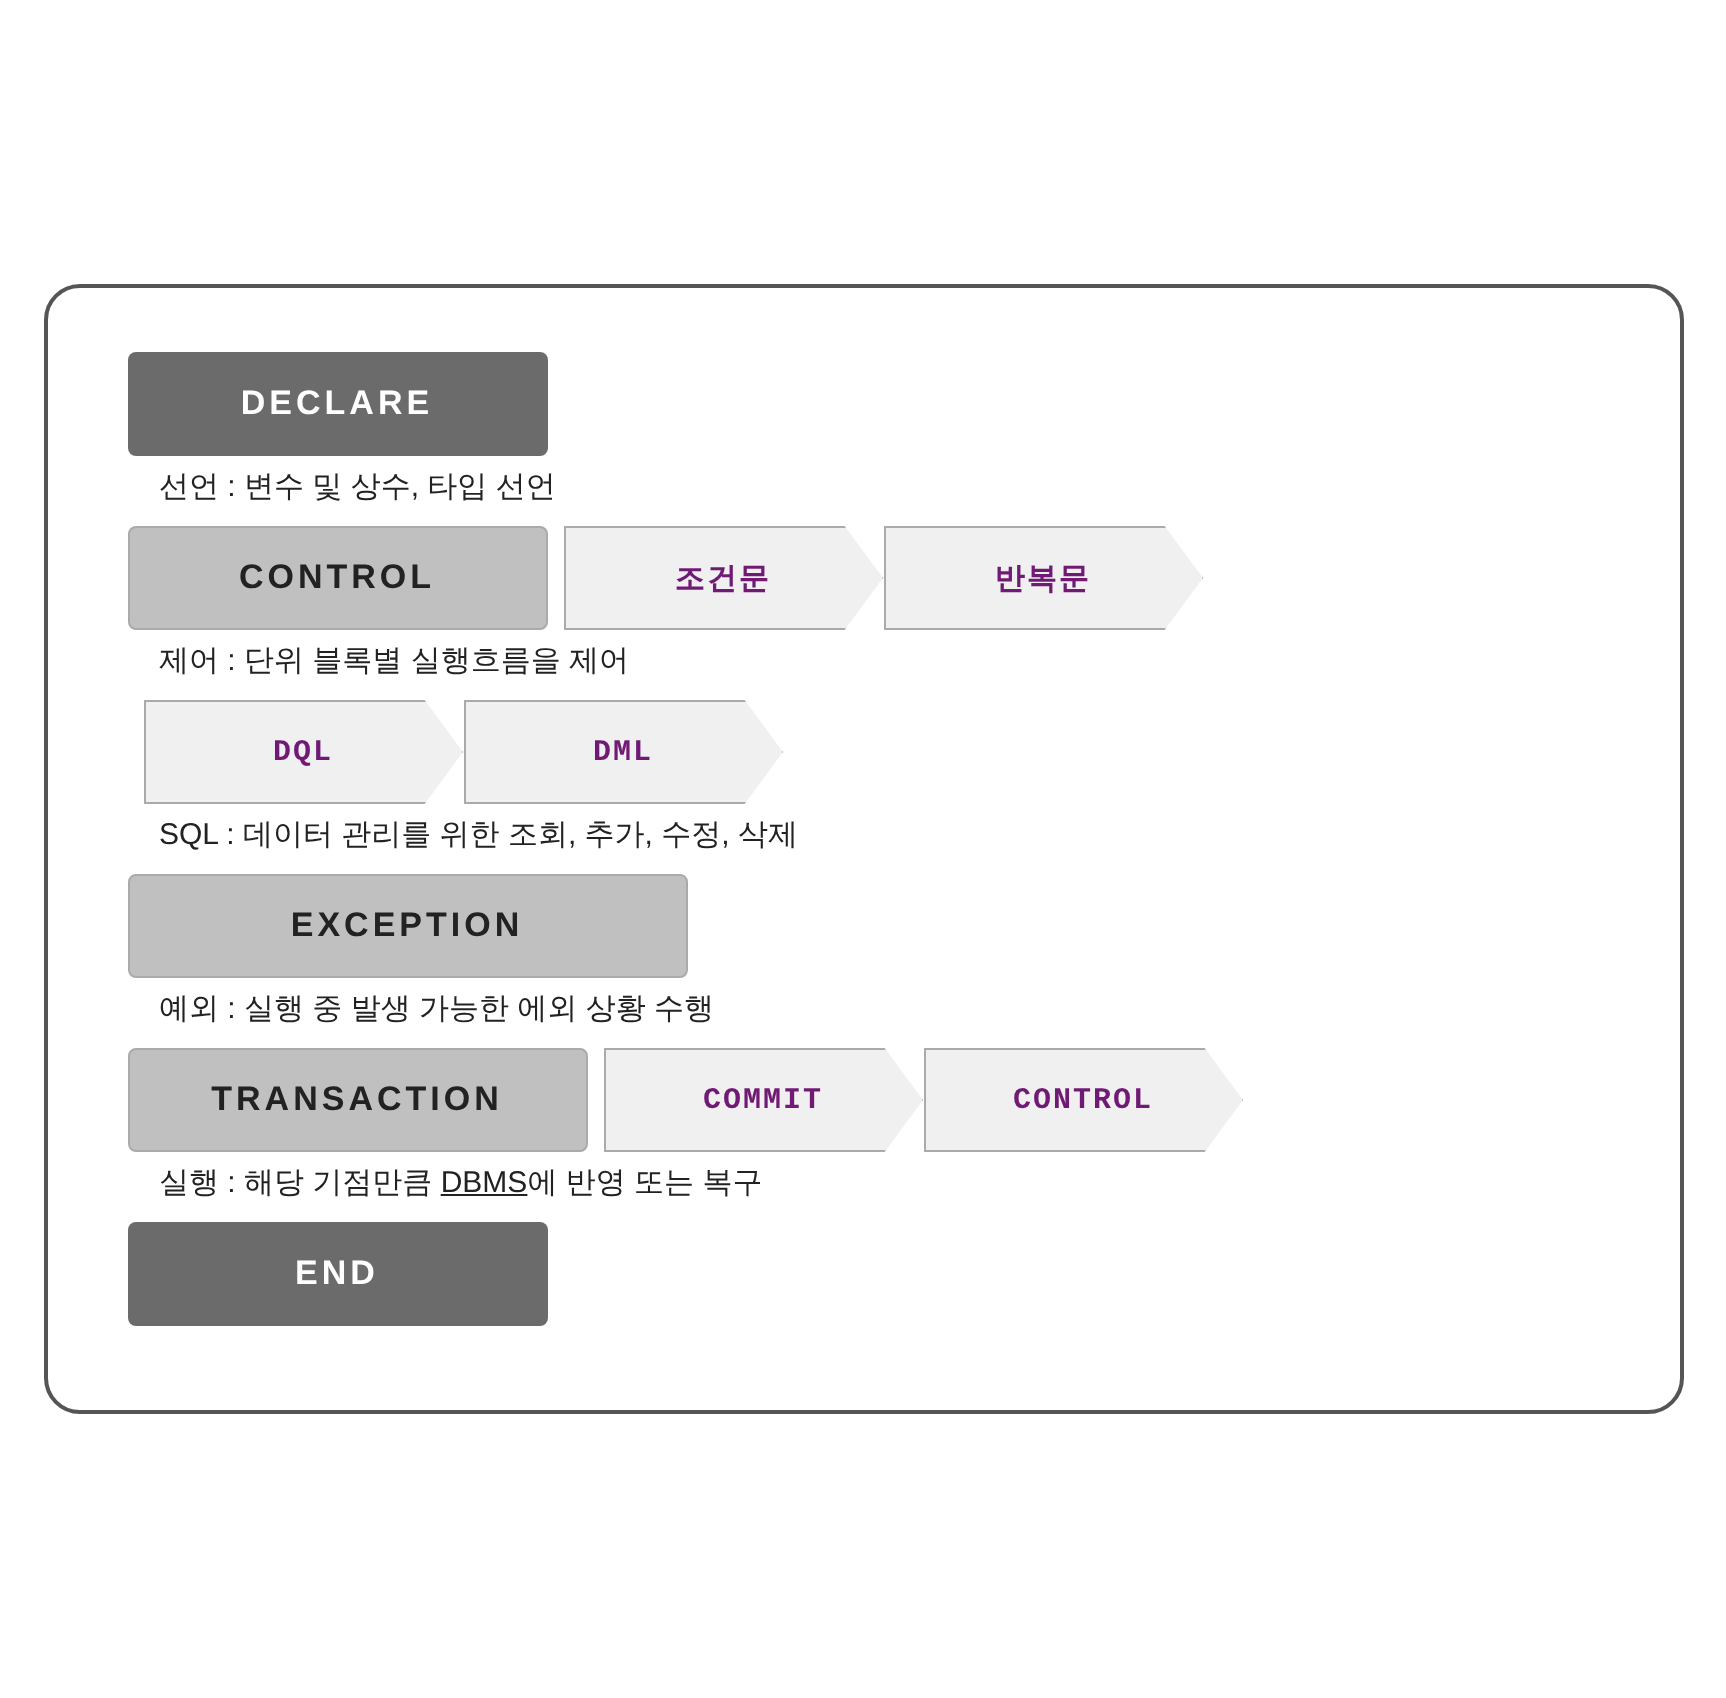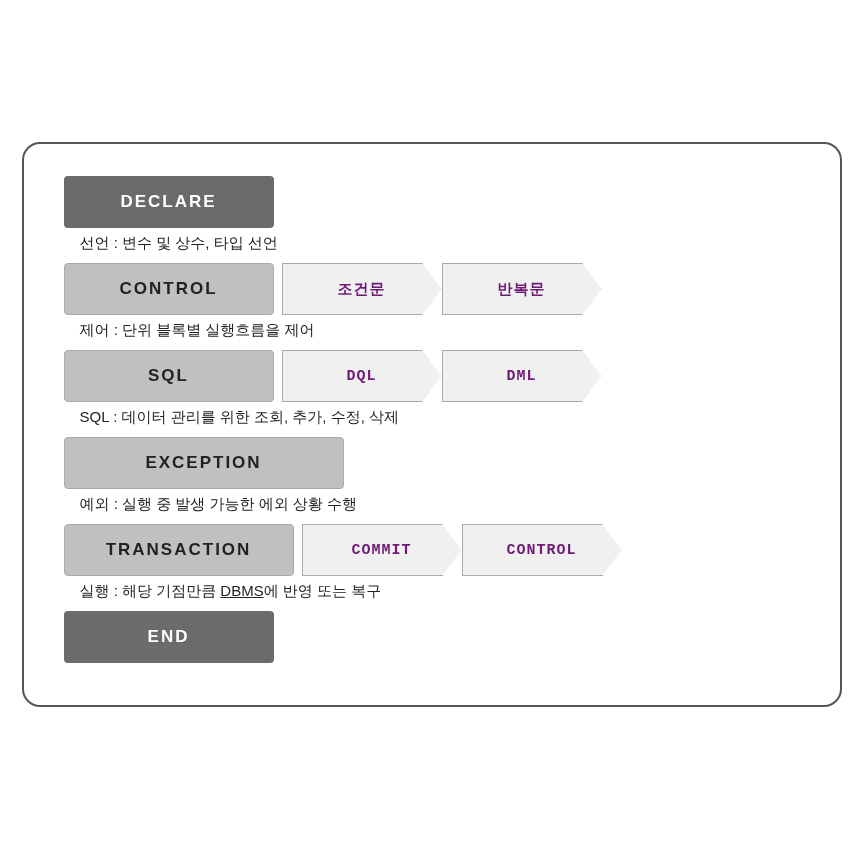--- a/index.html
+++ b/index.html
@@ -115,21 +115,20 @@
     <div class="row-items">
       <div class="box-medium">CONTROL</div>
       <div class="box-arrow">조건문</div>
       <div class="box-arrow">반복문</div>
     </div>
     <div class="description">제어 : 단위 블록별 실행흐름을 제어</div>
   </div>
 
   <div class="section">
     <div class="row-items">
-      <div class="box-medium">SQL</div>
       <div class="box-arrow">DQL</div>
       <div class="box-arrow">DML</div>
     </div>
     <div class="description">SQL : 데이터 관리를 위한 조회, 추가, 수정, 삭제</div>
   </div>
 
   <div class="section">
     <div class="row-items">
       <div class="box-medium box-exception">EXCEPTION</div>
     </div>

